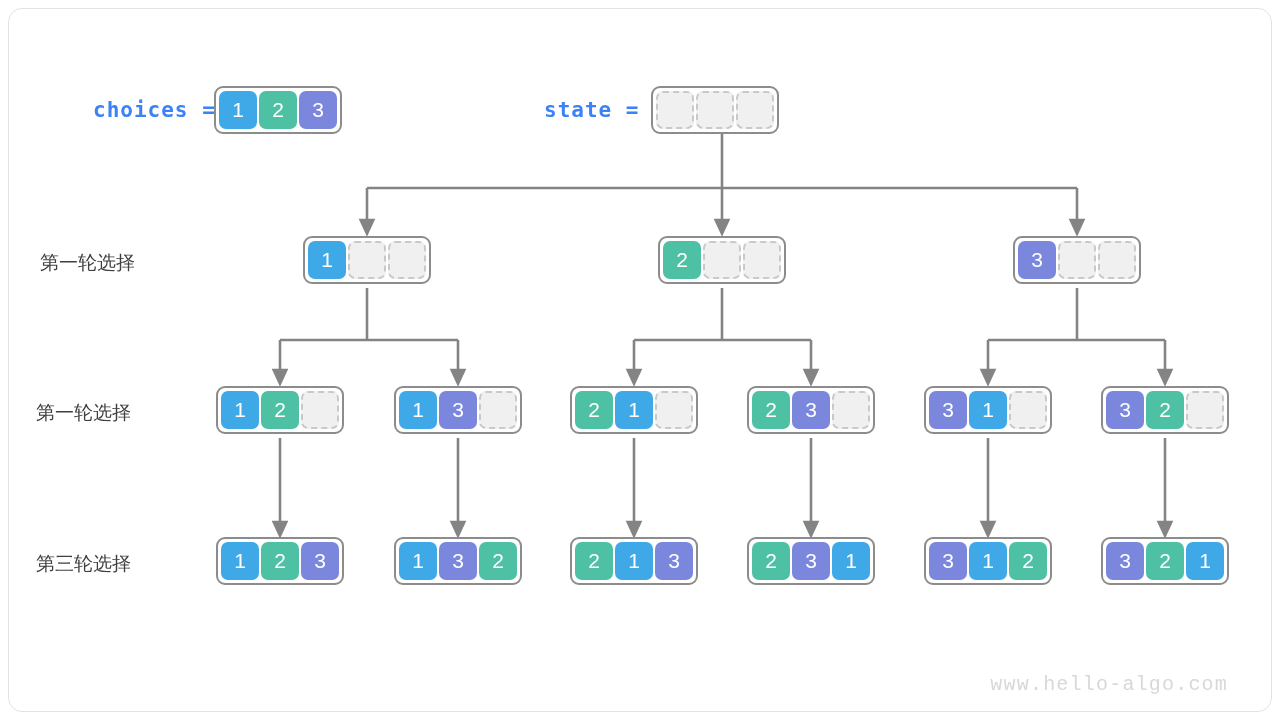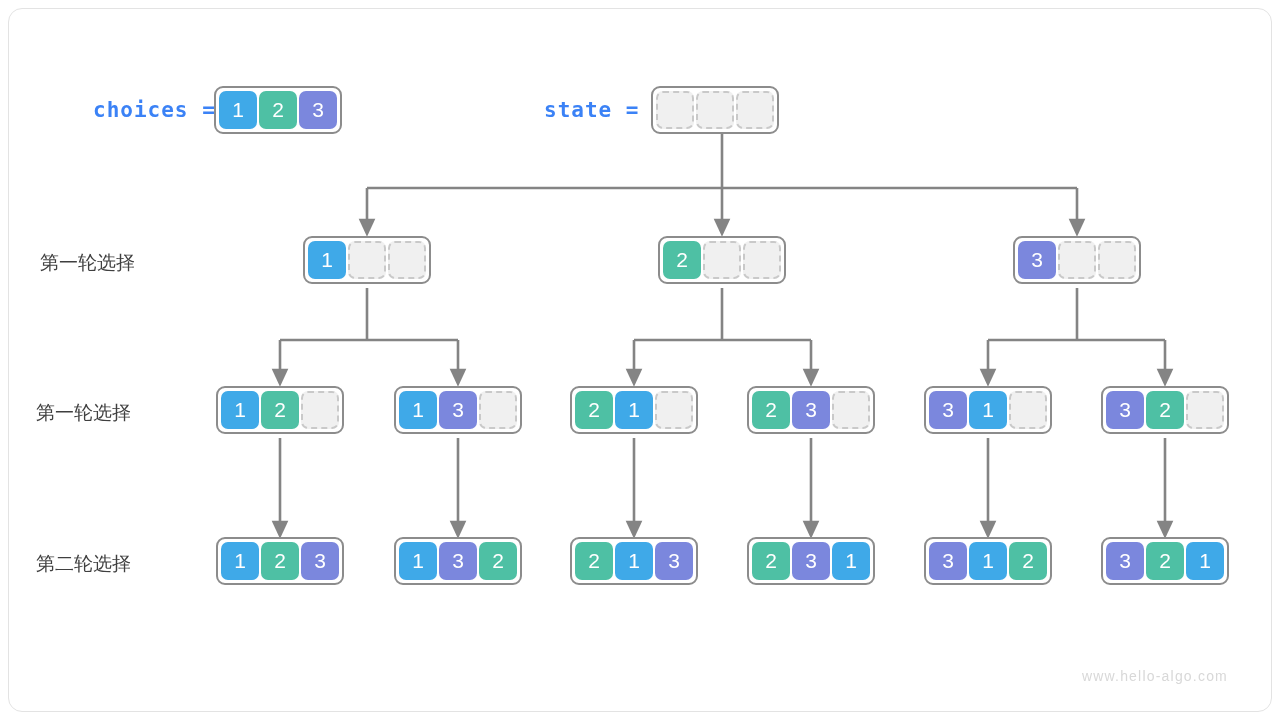--- a/index.html
+++ b/index.html
@@ -47,23 +47,23 @@
   }
   .row-label {
     position: absolute;
     font-size: 19px;
     color: #3f3f3f;
     white-space: nowrap;
   }
   .watermark {
     position: absolute;
     right: 52px;
-    bottom: 36px;
-    font-family: Liberation Sans, sans-serif;
-    font-size: 14px;
+    bottom: 24px;
+    font-family: Liberation Mono, monospace;
+    font-size: 20px;
     color: #d8d8d8;
     letter-spacing: 1.2px;
     white-space: nowrap;
   }
   
   .array {
     position: absolute;
     display: flex;
     flex-direction: row;
     align-items: center;
@@ -150,21 +150,21 @@
 
   <div class="mono-label" style="left:508px; top:98px;">state =</div>
   <div class="array" id="state-array" style="left:651px; top:86px;">
       <div class="cell empty"></div>
       <div class="cell empty"></div>
       <div class="cell empty"></div>
     </div>
 
   <div class="row-label" style="left:40px; top:250px;">第一轮选择</div>
   <div class="row-label" style="left:36px; top:400px;">第一轮选择</div>
-  <div class="row-label" style="left:36px; top:551px;">第二轮选择</div>
+  <div class="row-label" style="left:36px; top:551px;">第三轮选择</div>
 
   <div id="groups-layer">
       <div class="array" style="left: 303px; top: 236px;">
         <div class="cell c1">1</div>
         <div class="cell empty"></div>
         <div class="cell empty"></div>
       </div>
       <div class="array" style="left: 658px; top: 236px;">
         <div class="cell c2">2</div>
         <div class="cell empty"></div>

